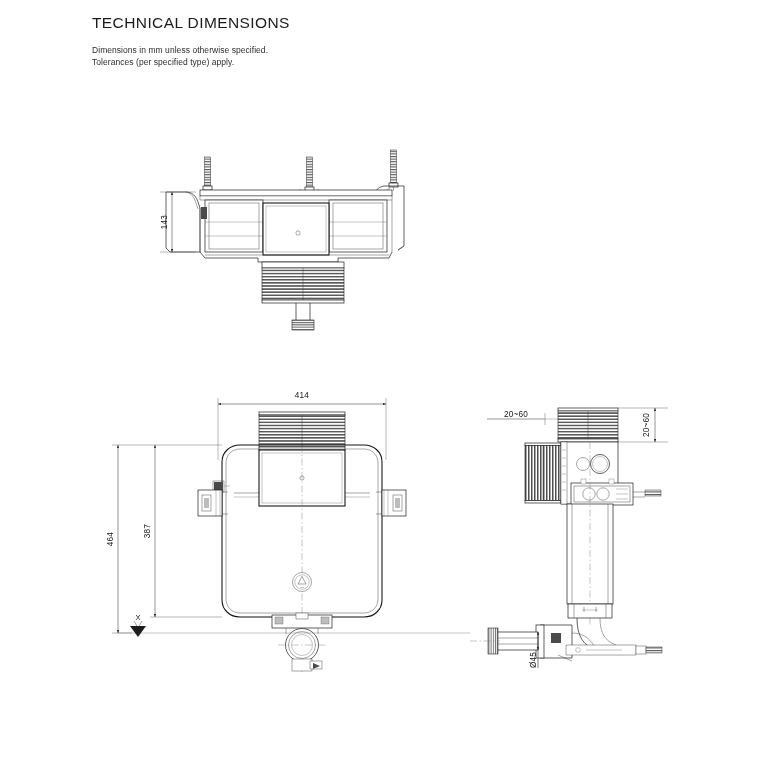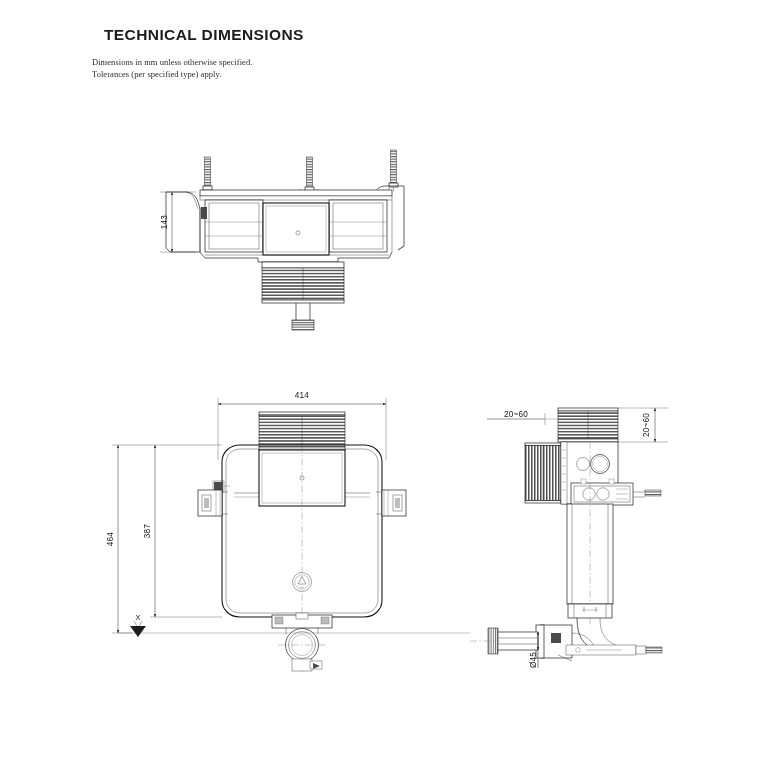--- a/index.html
+++ b/index.html
@@ -10,27 +10,26 @@
     font-family:"Liberation Sans", sans-serif;
     color:#1a1a1a;
     overflow:hidden;
     position:relative;
   }
   .page{position:absolute;inset:0;}
 
   
   .header{position:absolute;left:92px;top:14px;}
   .title{
-    font-size:15.5px;font-weight:bold;letter-spacing:0.4px;
-    color:#1b1b1b;margin:12px;line-height:1.1;
+    font-size:15.5px;font-weight:normal;letter-spacing:0.4px;
+    color:#1b1b1b;margin:0;line-height:1.1;
   }
   .sub{
     font-size:8.5px;color:#2d2d2d;margin:0;line-height:1.45;
     letter-spacing:0.05px;
-    font-family:Liberation Serif, serif;
   }
   .sub.first{margin-top:13px;}
 
   
   .canvas{position:absolute;left:0;top:0;width:772px;height:772px;}
   .canvas svg{display:block;}
 
   
   .ln{stroke:#1d1d1d;stroke-width:0.7;fill:none;}
   .ln-thin{stroke:#3a3a3a;stroke-width:0.45;fill:none;}

